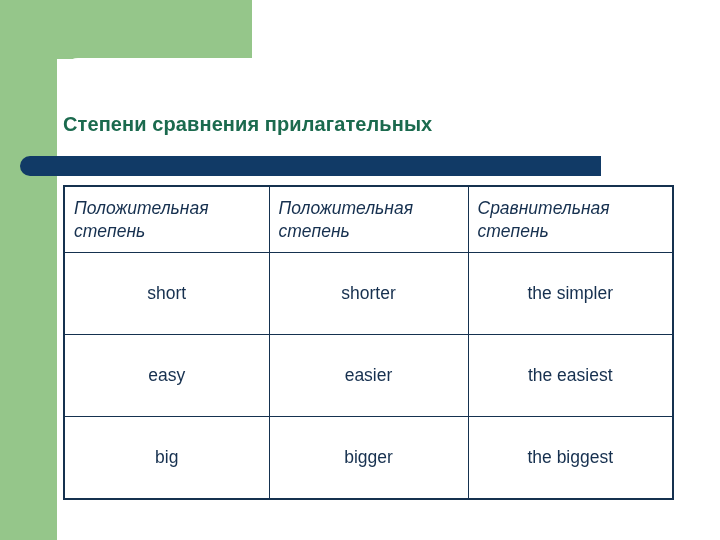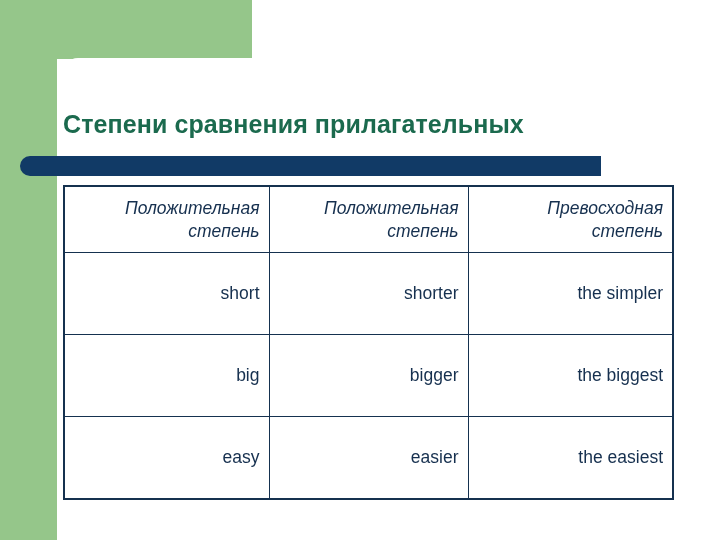--- a/index.html
+++ b/index.html
@@ -57,21 +57,21 @@
 
   
   .slide-title {
     position: absolute;
     left: 63px;
     top: 104px;
     width: 612px;
     height: 40px;
     color: #1b6a4e;
     font-family: "Liberation Sans", sans-serif;
-    font-size: 25px;
+    font-size: 20px;
     font-weight: bold;
     line-height: 40px;
     letter-spacing: 0.1px;
     white-space: nowrap;
   }
 
   
   .accent-bar {
     position: absolute;
     left: 20px;
@@ -106,35 +106,35 @@
     vertical-align: middle;
     padding: 0 9px;
   }
 
   .degrees-table thead th {
     height: 65px;
     font-family: "Liberation Sans", sans-serif;
     font-size: 17.5px;
     font-style: italic;
     font-weight: normal;
-    text-align: right;
+    text-align: left;
     line-height: 1.28;
   }
   .degrees-table thead th .hdr-line {
     display: block;
     white-space: nowrap;
   }
 
   .degrees-table tbody td {
     height: 41px;
     font-family: "Liberation Sans", sans-serif;
     font-size: 17.5px;
     font-style: normal;
     font-weight: normal;
-    text-align: right;
+    text-align: center;
     white-space: nowrap;
   }
 </style>
 </head>
 <body>
 
 <div id="slide">
 
   <div class="green-block"></div>
   <div class="green-band"></div>
@@ -155,37 +155,37 @@
       <tr>
         <th>
           <span class="hdr-line">Положительная</span>
           <span class="hdr-line">степень</span>
         </th>
         <th>
           <span class="hdr-line">Положительная</span>
           <span class="hdr-line">степень</span>
         </th>
         <th>
-          <span class="hdr-line">Превосходная</span>
+          <span class="hdr-line">Сравнительная</span>
           <span class="hdr-line">степень</span>
         </th>
       </tr>
     </thead>
     <tbody>
       <tr>
         <td>short</td>
         <td>shorter</td>
         <td>the simpler</td>
       </tr>
       <tr>
+        <td>easy</td>
+        <td>easier</td>
+        <td>the easiest</td>
+      </tr>
+      <tr>
         <td>big</td>
         <td>bigger</td>
         <td>the biggest</td>
-      </tr>
-      <tr>
-        <td>easy</td>
-        <td>easier</td>
-        <td>the easiest</td>
       </tr>
     </tbody>
   </table>
 
 </div>
 
 </body></html>

